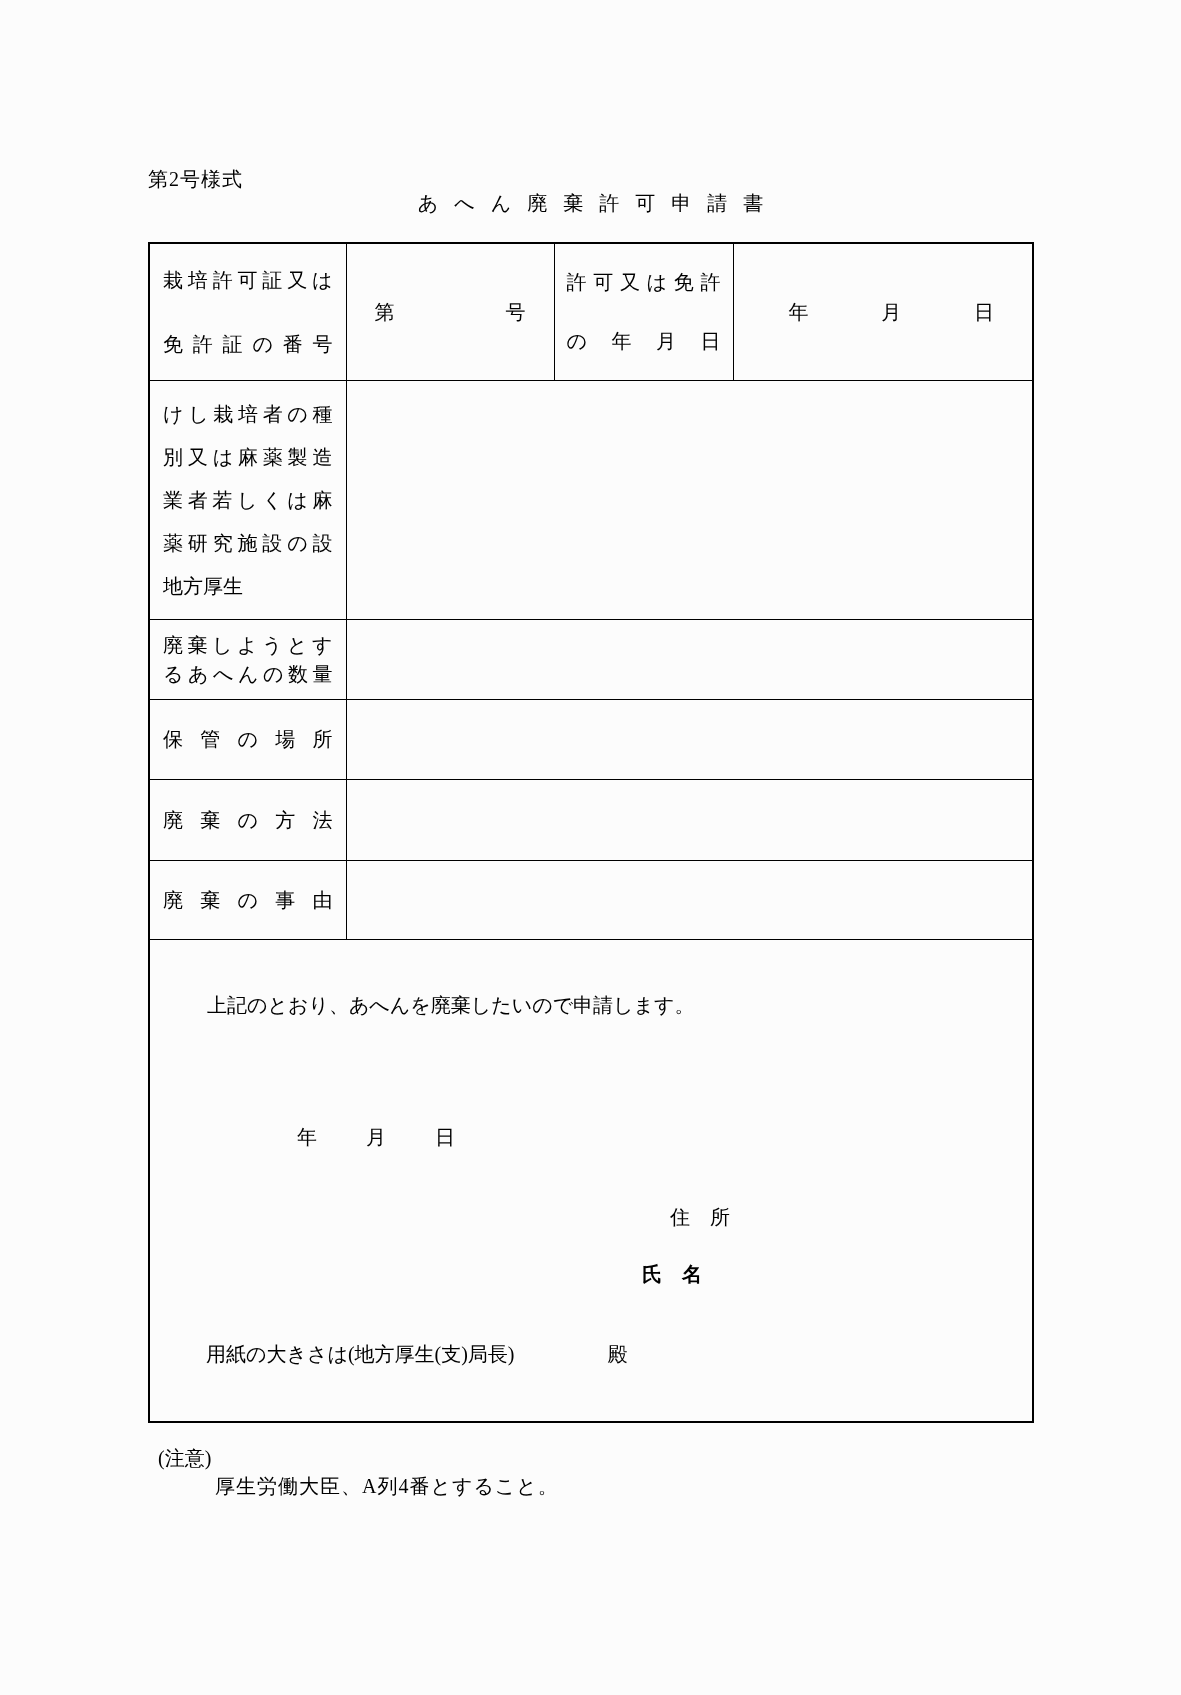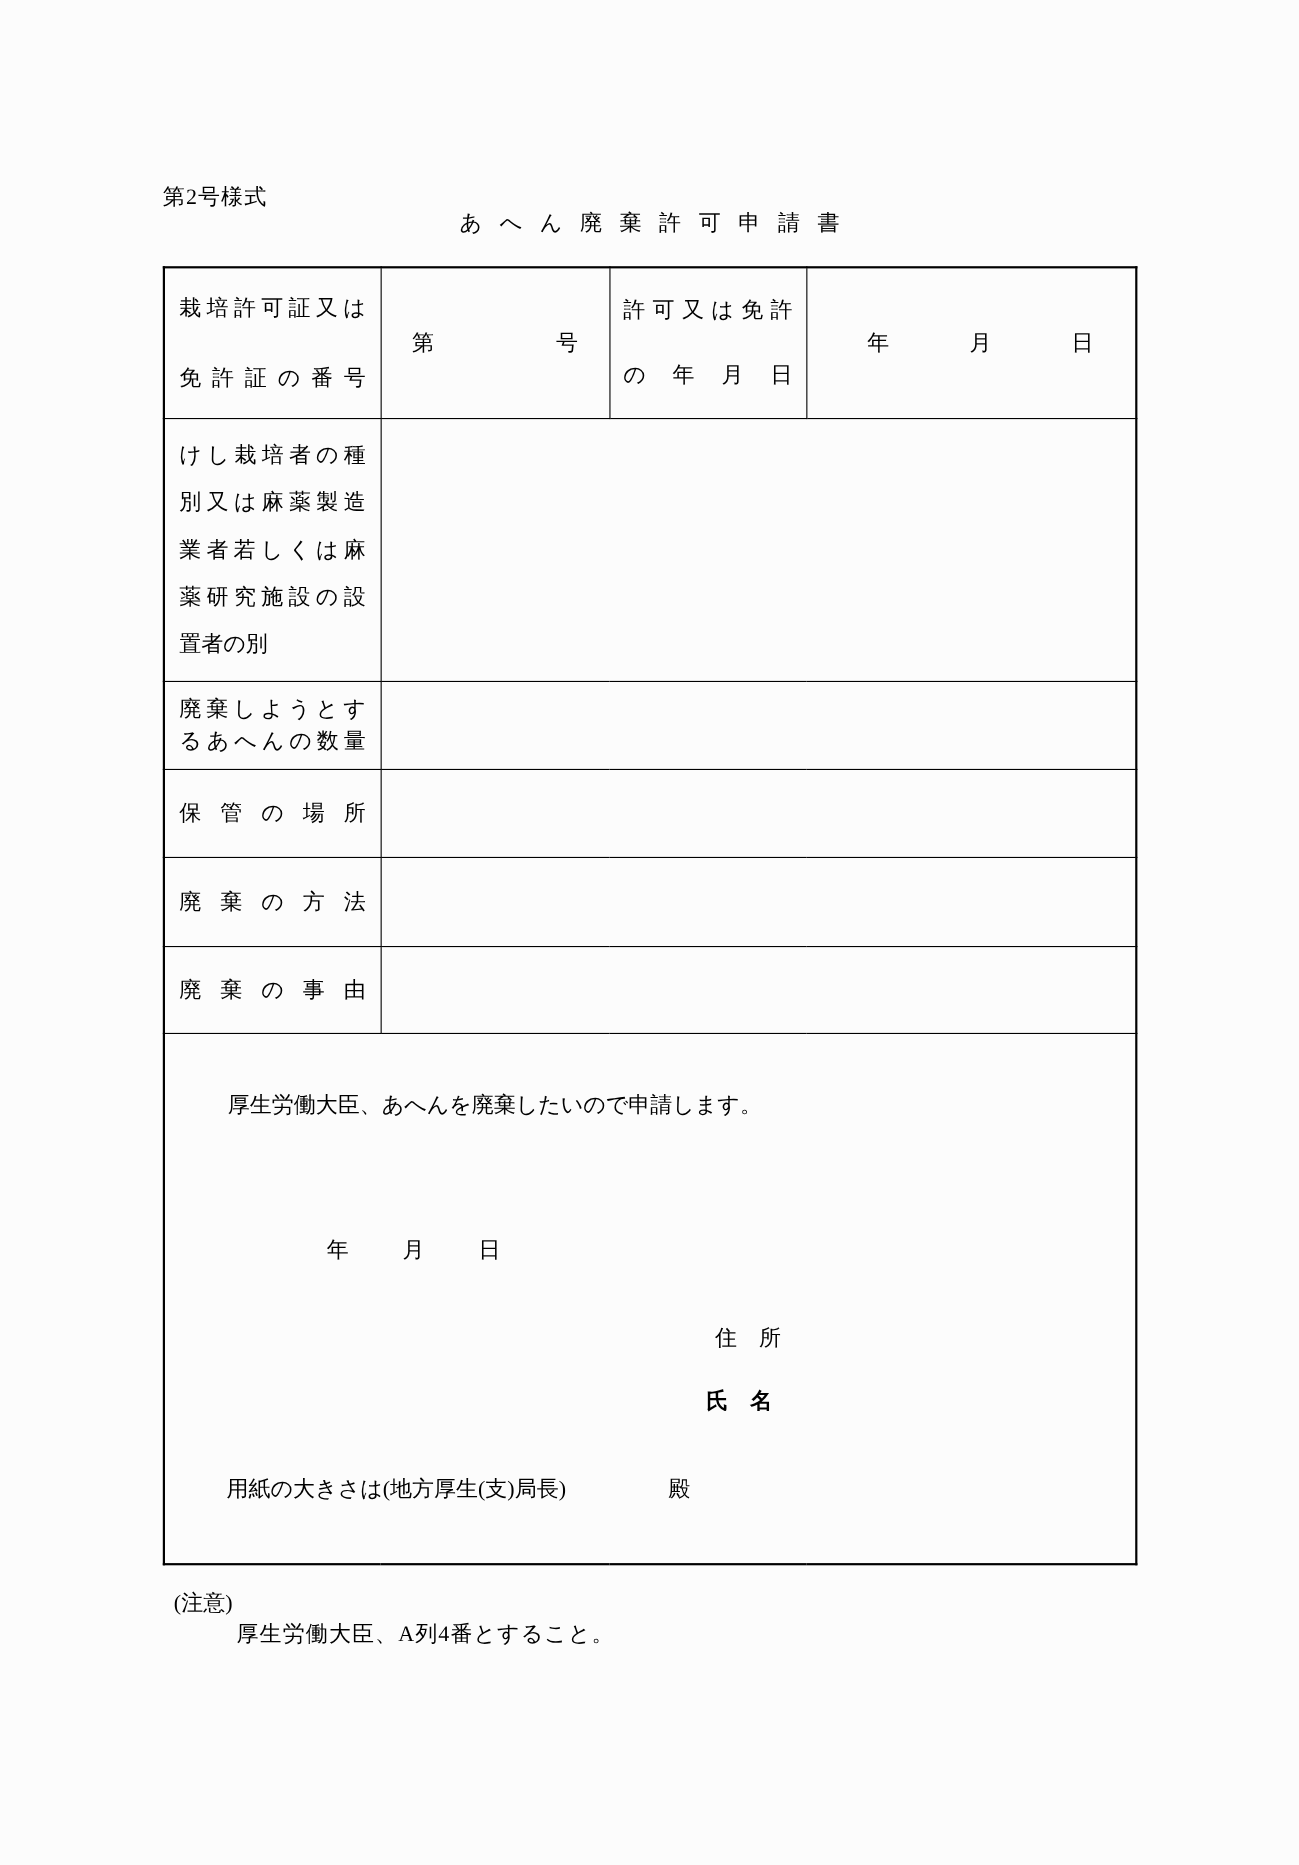--- a/index.html
+++ b/index.html
@@ -32,21 +32,21 @@
   .pad-c4{padding-left:55px;padding-right:38px;}
   .cj{display:flex;justify-content:space-between;}
   .line + .line{margin-top:44px;}
   .line3 + .line3{margin-top:39px;}
   .line5 + .line5{margin-top:23px;}
   .line2t + .line2t{margin-top:9px;}
   .decl-cell{position:relative;}
   .decl-cell > div{position:absolute;white-space:nowrap;}
   #decl-statement{left:57px;top:55px;}
   #decl-date{left:147px;top:187px;width:158px;}
-  #decl-address{left:500px;top:267px;}
+  #decl-address{left:520px;top:267px;}
   #decl-name{left:492px;top:324px;font-weight:bold;}
   #decl-minister{left:56px;top:404px;}
   #decl-minister .honorific{margin-left:88px;}
   #note-heading{left:158px;top:1448px;}
   #note-body{left:215px;top:1476px;letter-spacing:1px;}
 </style>
 </head>
 <body>
 
 <div class="abs" id="form-number">第2号様式</div>
@@ -147,21 +147,21 @@
           </div>
       <div class="cj line5">
             <span>薬</span>
             <span>研</span>
             <span>究</span>
             <span>施</span>
             <span>設</span>
             <span>の</span>
             <span>設</span>
           </div>
-      <div class="line5">置者の別</div>
+      <div class="line5">地方厚生</div>
     </td>
     <td colspan="3"></td>
   </tr>
   <tr class="rh3">
     <td class="pad-label">
       <div class="cj line2t">
             <span>廃</span>
             <span>棄</span>
             <span>し</span>
             <span>よ</span>
@@ -212,21 +212,21 @@
             <span>棄</span>
             <span>の</span>
             <span>事</span>
             <span>由</span>
           </div>
     </td>
     <td colspan="3"></td>
   </tr>
   <tr class="rh7">
     <td colspan="4" class="decl-cell">
-      <div id="decl-statement">厚生労働大臣、あへんを廃棄したいので申請します。</div>
+      <div id="decl-statement">上記のとおり、あへんを廃棄したいので申請します。</div>
       <div id="decl-date" class="cj">
             <span>年</span>
             <span>　</span>
             <span>月</span>
             <span>　</span>
             <span>日</span>
           </div>
       <div id="decl-address">住　所</div>
       <div id="decl-name">氏　名</div>
       <div id="decl-minister">

